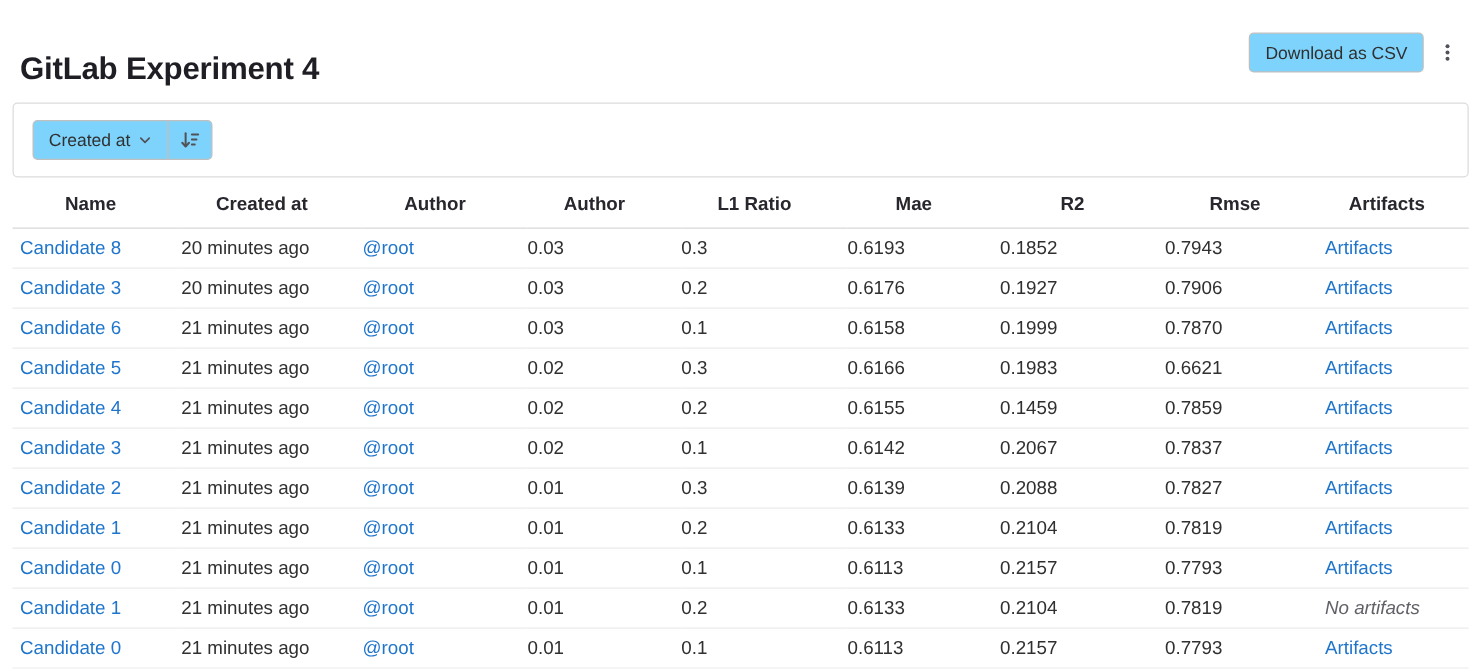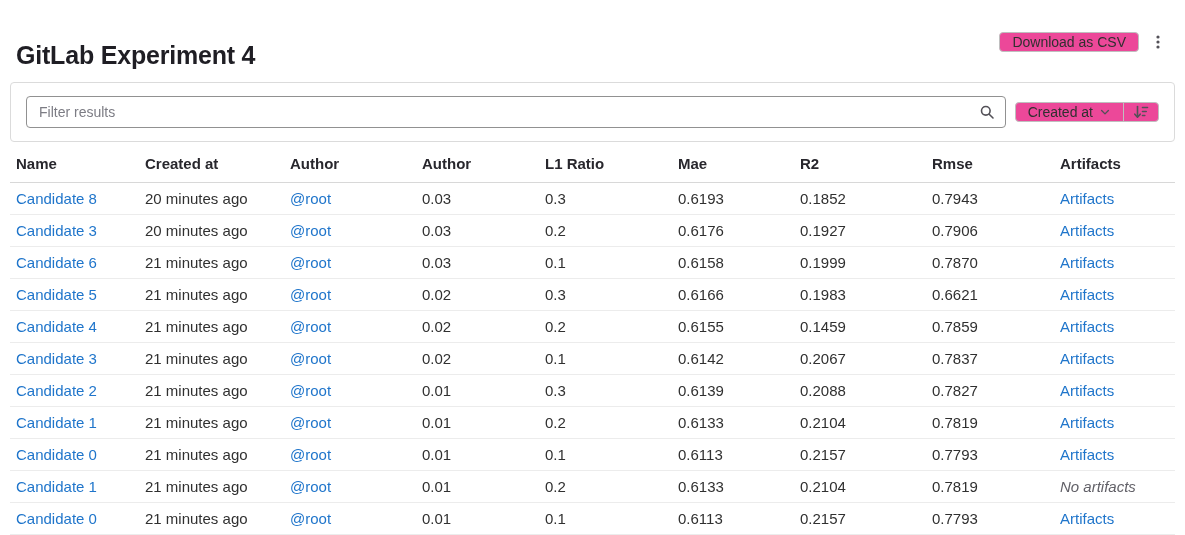--- a/index.html
+++ b/index.html
@@ -25,23 +25,23 @@
     font-weight: 700;
     color: #1f1e24;
     letter-spacing: -0.2px;
     margin-top: 28px;
   }
   .header-actions { display: flex; align-items: center; gap: 6px; }
   .btn {
     display: inline-flex;
     align-items: center;
     gap: 6px;
-    height: 20px;
+    height: 32px;
     padding: 0 12px;
-    background: #ec4899;
+    background: #7dd3fc;
     border: 1px solid #bfbfbf;
     border-radius: 4px;
     font-size: 14px;
     color: #303030;
     cursor: pointer;
     font-family: inherit;
     white-space: nowrap;
   }
   .icon-btn {
     display: inline-flex;
@@ -95,21 +95,21 @@
   .btn-group .btn + .btn { border-radius: 0 4px 4px 0; margin-left: -1px; width: 36px; padding: 0; justify-content: center; }
 
   
   table {
     width: 100%;
     border-collapse: collapse;
     table-layout: fixed;
     font-size: 15px;
   }
   th {
-    text-align: left;
+    text-align: center;
     font-weight: 700;
     color: #28272d;
     padding: 13px 16px 10px 0;
     border-bottom: 1px solid #d8d8d8;
     white-space: nowrap;
   }
   td {
     padding: 7px 16px 7px 0;
     border-bottom: 1px solid #ececec;
     white-space: nowrap;
@@ -136,31 +136,20 @@
             <circle cx="8" cy="3" r="1.6" fill="#535158"></circle>
             <circle cx="8" cy="8" r="1.6" fill="#535158"></circle>
             <circle cx="8" cy="13" r="1.6" fill="#535158"></circle>
           </svg>
         </span>
       </button>
     </div>
   </div>
 
   <div class="filter-panel">
-    <div class="search-wrap">
-      <input class="search-input" type="text" placeholder="Filter results" style="">
-      <button class="search-icon-btn">
-        <span>
-          <svg width="16" height="16" viewBox="0 0 16 16">
-            <circle cx="6.8" cy="6.8" r="4.3" fill="none" stroke="#535158" stroke-width="1.6"></circle>
-            <line x1="10.2" y1="10.2" x2="14" y2="14" stroke="#535158" stroke-width="1.6" stroke-linecap="round"></line>
-          </svg>
-        </span>
-      </button>
-    </div>
     <div class="btn-group">
       <button class="btn">
         <span>Created at</span>
         <span>
           <svg width="12" height="12" viewBox="0 0 16 16">
             <path d="M3.5 6 L8 10.5 L12.5 6" fill="none" stroke="#535158" stroke-width="1.8" stroke-linecap="round" stroke-linejoin="round"></path>
           </svg>
         </span>
       </button>
       <button class="btn">

